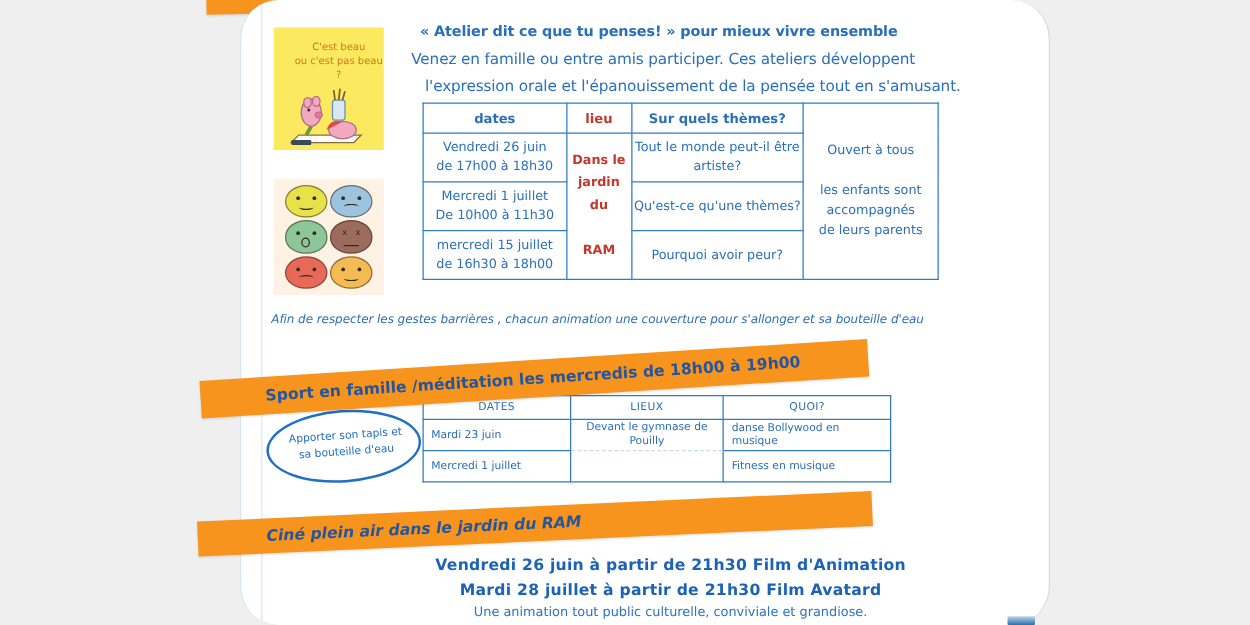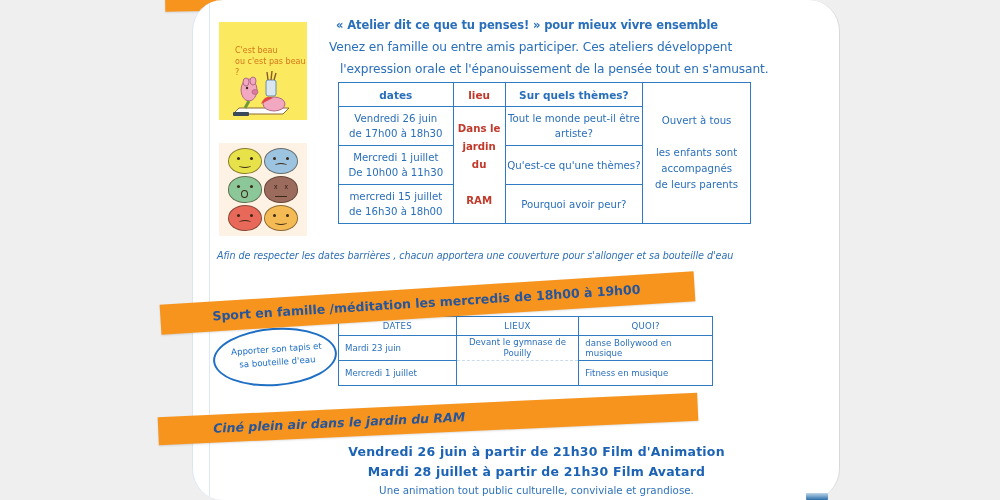--- a/index.html
+++ b/index.html
@@ -80,21 +80,22 @@
   .illus {
     position: absolute;
     overflow: hidden;
   }
   #illus-beau {
     left: 26px; top: 22px;
     width: 88px; height: 98px;
     background: #fbe95f;
   }
   #illus-beau .cap {
-    position: absolute; top: 23px; left: 0; width: 88px;
+    position: absolute; top: 10px; left: 0; width: 88px;
+    text-align: center;
     font-family: "DejaVu Sans", sans-serif;
     font-size: 8px; line-height: 11px;
     color: #d4761a;
     padding-left: 16px;
   }
   #illus-faces {
     left: 26px; top: 143px;
     width: 88px; height: 93px;
     background: #fdf2e4;
   }
@@ -357,21 +358,21 @@
       <tr>
         <td>
           <span>mercredi  15 juillet</span><br>
           <span>de 16h30 à  18h00</span>
         </td>
         <td>Pourquoi avoir peur?</td>
       </tr>
     </tbody>
       </table>
 
-    <div class="doc-text note-barrieres">Afin de respecter les dates barrières , chacun apportera une couverture pour s'allonger et sa bouteille d'eau</div>
+    <div class="doc-text note-barrieres">Afin de respecter les gestes barrières , chacun animation une couverture pour s'allonger et sa bouteille d'eau</div>
 
     <div id="oval-callout">
       <div class="otext">
         <span>Apporter son tapis et</span><br>
         <span>sa bouteille d'eau</span>
       </div>
     </div>
 
     <table class="doc-table" id="table-sport">
       <tbody>

